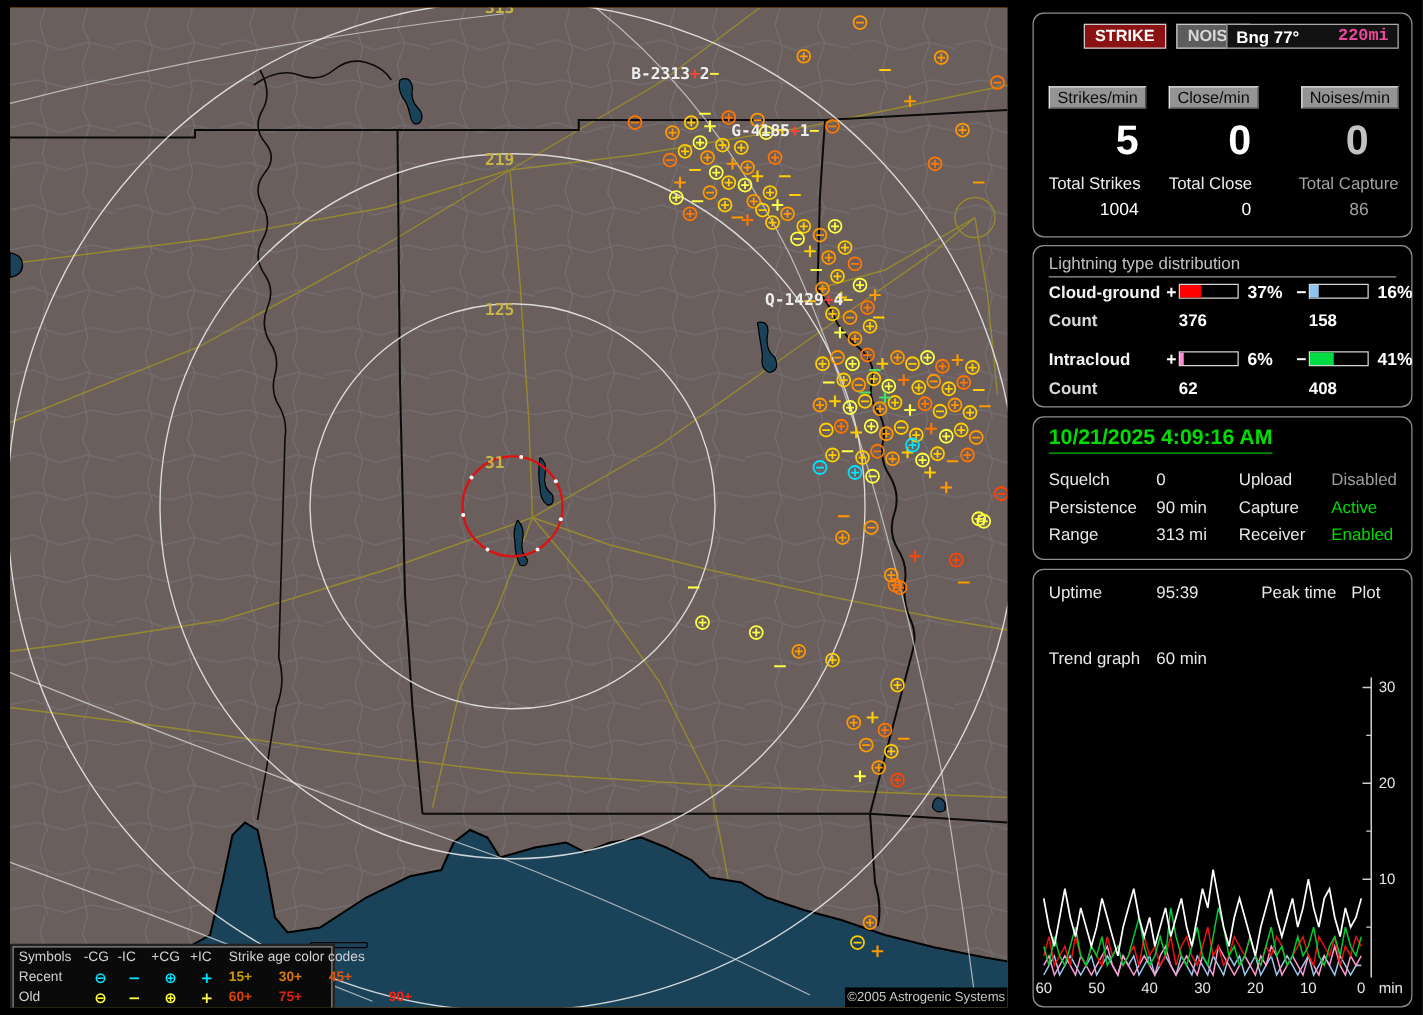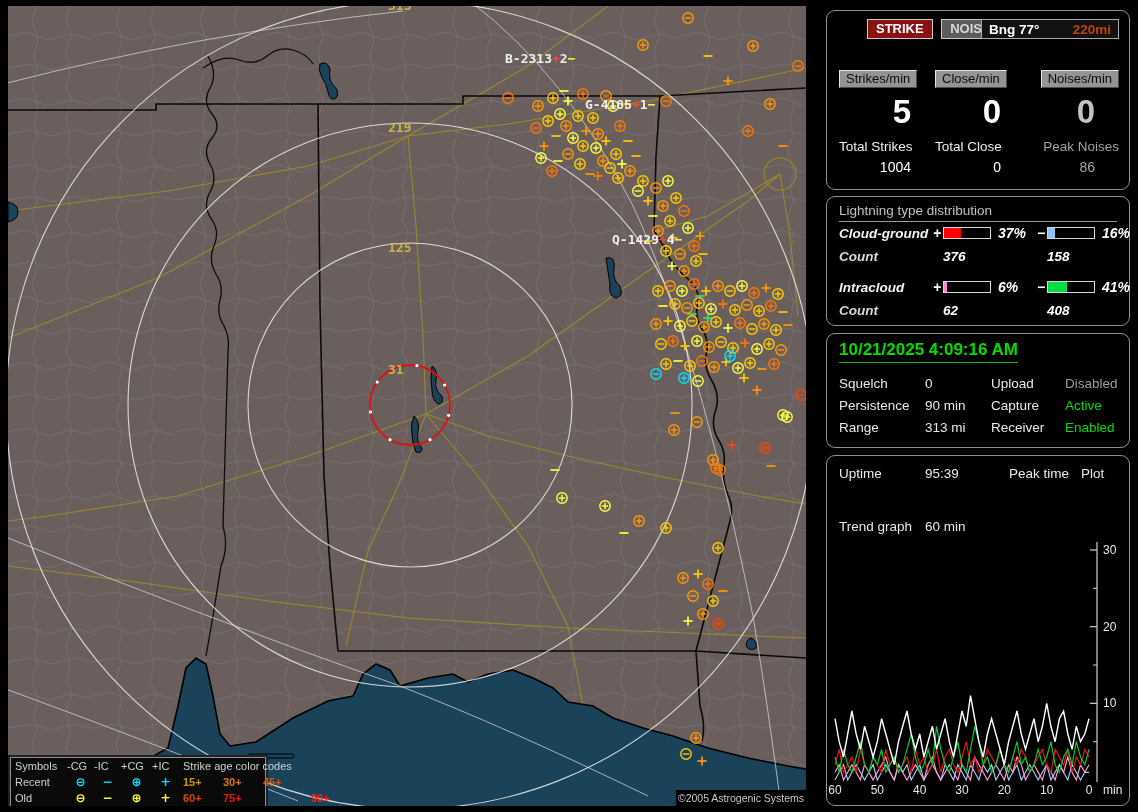--- a/index.html
+++ b/index.html
@@ -36,21 +36,21 @@
           display:flex;justify-content:space-between;align-items:center;padding:0 7px;font-weight:bold;font-size:13.5px;color:#fff;}
   .cgrid{position:absolute;left:12px;right:12px;display:grid;grid-template-columns:96px 90px 94px;}
   .graybtn{display:inline-block;background:#949494;color:#0c0c0c;font-size:13px;padding:0 6px 1px;
            border:1px solid;border-color:#e4e4e4 #4c4c4c #4c4c4c #e4e4e4;}
   .bignum{font-size:33px;font-weight:bold;color:#fff;text-align:right;padding-right:24px;line-height:1;}
   .tlabel{font-size:13.5px;color:#ededed;}
   .tval{font-size:14px;color:#fff;text-align:right;padding-right:24px;}
   .dist-hdr{position:absolute;left:12px;top:6px;right:12px;color:#c0c0c0;font-size:13.5px;
             border-bottom:1px solid #9a9a9a;padding-bottom:3px;}
   .drow{position:absolute;left:12px;right:12px;display:grid;
-        grid-template-columns:92px 12px 50px 42px 12px 50px auto;align-items:center;font-style:italic;}
+        grid-template-columns:92px 12px 50px 42px 12px 50px auto;align-items:center;}
   .dlab{font-weight:bold;color:#f2f2f2;font-size:13.5px;}
   .sign{color:#fff;font-weight:bold;font-size:14px;text-align:center;}
   .bar{display:inline-block;width:48px;height:12px;border:1px solid #d4d4d4;background:#000;}
   .bar i{display:block;height:100%;}
   .pct{font-weight:bold;color:#fff;font-size:14px;padding-left:5px;}
   .cnt{font-weight:bold;color:#fff;font-size:13.5px;}
   .datehdr{position:absolute;left:12px;top:6px;font-size:17px;font-weight:bold;
            border-bottom:1px solid #00c000;padding-bottom:2px;}
   .srow{position:absolute;left:12px;right:8px;display:grid;grid-template-columns:86px 66px 74px auto;
         font-size:13.5px;color:#e8e8e8;}
@@ -577,36 +577,36 @@
   <div class="copy">©2005 Astrogenic Systems</div>
 </div>
 
 <div class="box" id="box1">
   <div class="abs" style="left:12px;top:8px;padding-left:28px;">
     <span class="btn3d strikebtn">STRIKE</span>
     <span class="btn3d noisebtn" style="margin-left:4px;">NOISE</span>
   </div>
   <div class="bngbox">
     <span>Bng 77°</span>
-    <span style="color: #c2410c;">220mi</span>
+    <span style="color: #ec4899; font-family: Liberation Mono, monospace;">220mi</span>
   </div>
   <div class="cgrid" style="top:58px;">
     <span><span class="graybtn">Strikes/min</span></span>
     <span><span class="graybtn">Close/min</span></span>
     <span style="text-align:right;"><span class="graybtn">Noises/min</span></span>
   </div>
   <div class="cgrid" style="top:84px;">
     <span class="bignum" style="color: rgb(255, 255, 255);">5</span>
     <span class="bignum" style="color: rgb(255, 255, 255);">0</span>
     <span class="bignum" style="color: rgb(194, 194, 194);">0</span>
   </div>
   <div class="cgrid" style="top:128px;">
     <span class="tlabel" style="color: rgb(237, 237, 237);">Total Strikes</span>
     <span class="tlabel" style="color: rgb(237, 237, 237);">Total Close</span>
-    <span class="tlabel" style="text-align: right; color: rgb(162, 162, 162);">Peak Noises</span>
+    <span class="tlabel" style="text-align: right; color: rgb(162, 162, 162);">Total Capture</span>
   </div>
   <div class="cgrid" style="top:148px;">
     <span class="tval" style="color: rgb(255, 255, 255);">1004</span>
     <span class="tval" style="color: rgb(255, 255, 255);">0</span>
     <span class="tval" style="color: rgb(162, 162, 162);">86</span>
   </div>
 </div>
 
 <div class="box" id="box2">
   <div class="dist-hdr">Lightning type distribution</div>

